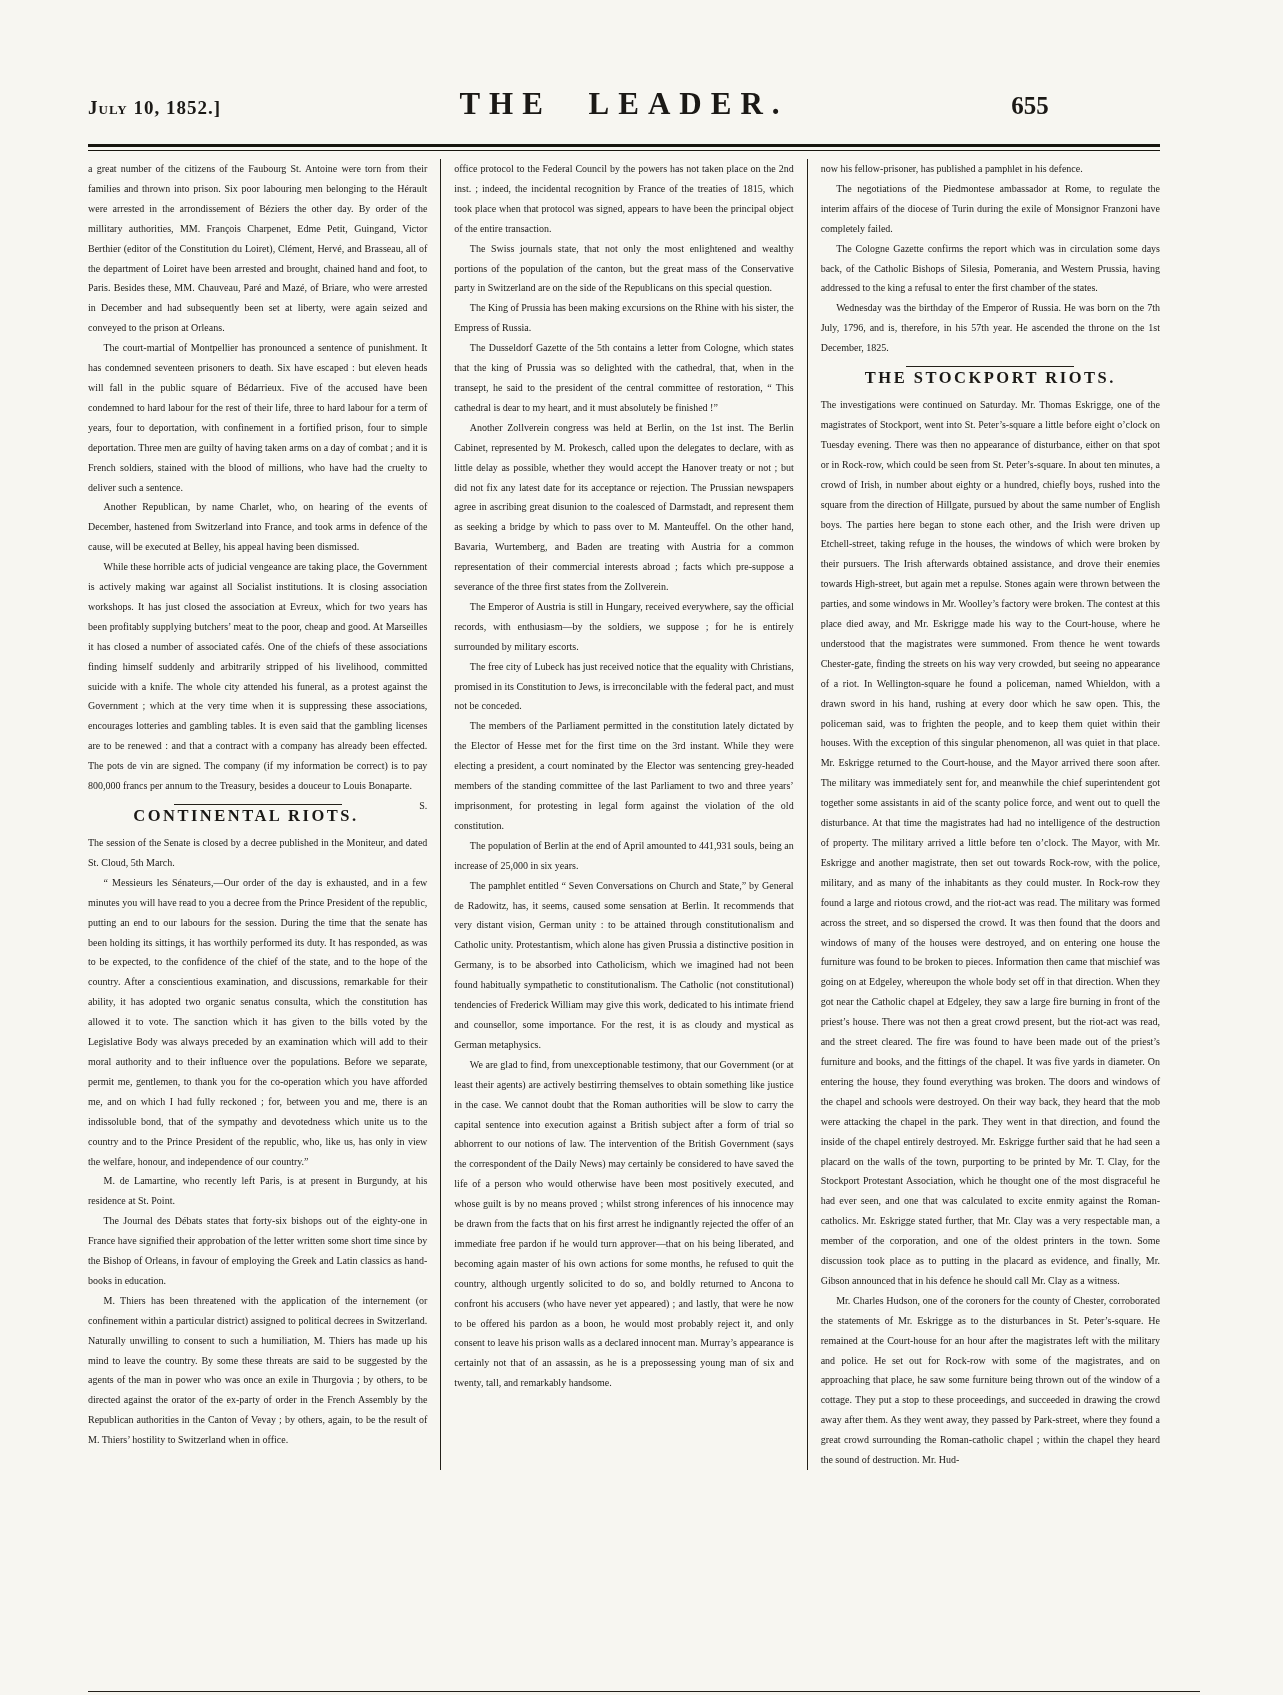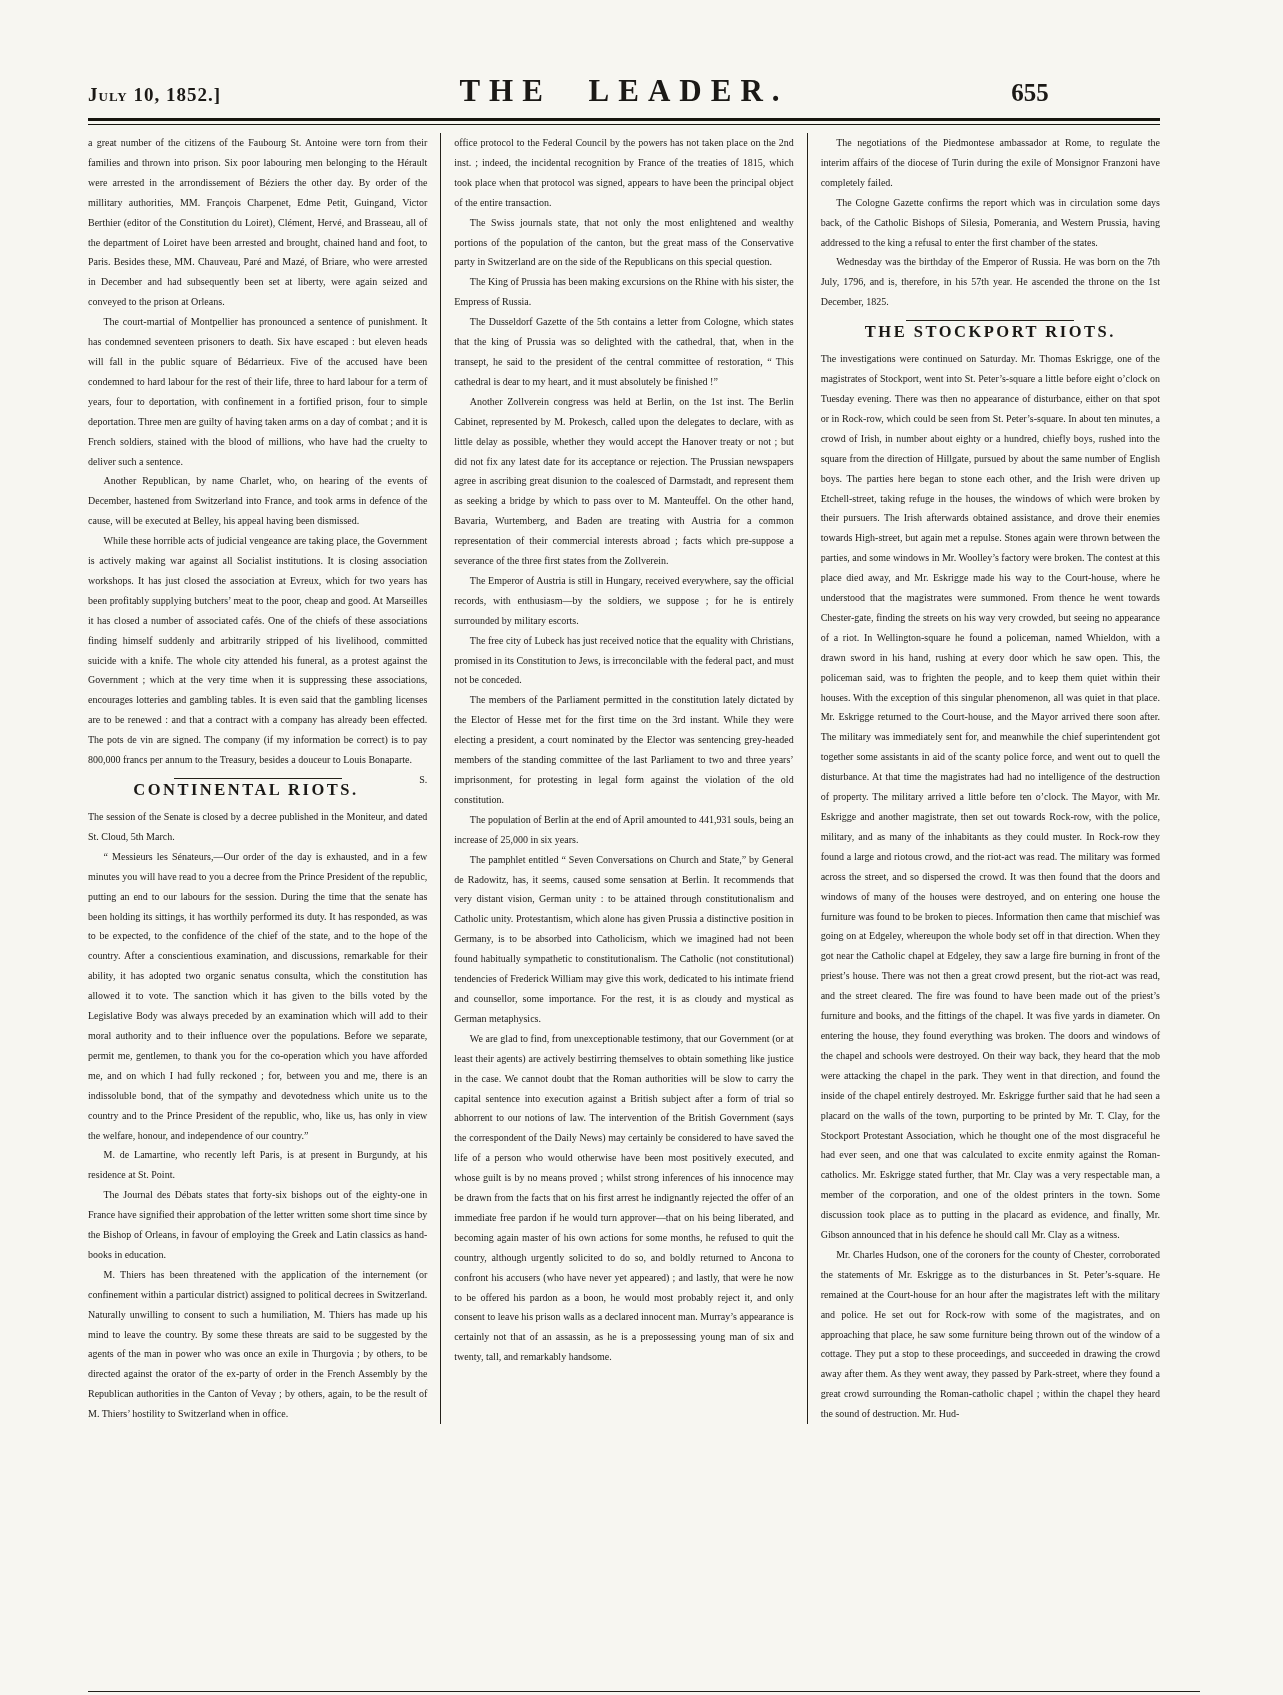--- a/index.html
+++ b/index.html
@@ -15,21 +15,21 @@
 
   .masthead {
     margin-top:70px;
     display:flex; align-items:baseline; justify-content:space-between;
   }
   .issue-date {
     font-variant:small-caps; font-weight:700; font-size:19px; letter-spacing:1px;
     white-space:nowrap; width:260px;
   }
   .paper-title {
-    margin:3px; font-size:31px; font-weight:700;
+    margin:16px; font-size:31px; font-weight:700;
     letter-spacing:9px; word-spacing:20px; white-space:nowrap;
     text-align:center; flex:1;
   }
   .page-number {
     font-size:25px; font-weight:700; text-align:center; width:260px;
   }
 
   .rule-double {
     margin-top:6px; height:3px;
     border-top:3.4px solid #17150f;
@@ -95,20 +95,21 @@
           <p class="para"><span>The Dusseldorf Gazette of the 5th contains a letter from Cologne, which states that the king of Prussia was so delighted with the cathedral, that, when in the transept, he said to the president of the central committee of restoration, “ This cathedral is dear to my heart, and it must absolutely be finished !”</span></p>
           <p class="para"><span>Another Zollverein congress was held at Berlin, on the 1st inst. The Berlin Cabinet, represented by M. Prokesch, called upon the delegates to declare, with as little delay as possible, whether they would accept the Hanover treaty or not ; but did not fix any latest date for its acceptance or rejection. The Prussian newspapers agree in ascribing great disunion to the coalesced of Darmstadt, and represent them as seeking a bridge by which to pass over to M. Manteuffel. On the other hand, Bavaria, Wurtemberg, and Baden are treating with Austria for a common representation of their commercial interests abroad ; facts which pre-suppose a severance of the three first states from the Zollverein.</span></p>
           <p class="para"><span>The Emperor of Austria is still in Hungary, received everywhere, say the official records, with enthusiasm—by the soldiers, we suppose ; for he is entirely surrounded by military escorts.</span></p>
           <p class="para"><span>The free city of Lubeck has just received notice that the equality with Christians, promised in its Constitution to Jews, is irreconcilable with the federal pact, and must not be conceded.</span></p>
           <p class="para"><span>The members of the Parliament permitted in the constitution lately dictated by the Elector of Hesse met for the first time on the 3rd instant. While they were electing a president, a court nominated by the Elector was sentencing grey-headed members of the standing committee of the last Parliament to two and three years’ imprisonment, for protesting in legal form against the violation of the old constitution.</span></p>
           <p class="para"><span>The population of Berlin at the end of April amounted to 441,931 souls, being an increase of 25,000 in six years.</span></p>
           <p class="para"><span>The pamphlet entitled “ Seven Conversations on Church and State,” by General de Radowitz, has, it seems, caused some sensation at Berlin. It recommends that very distant vision, German unity : to be attained through constitutionalism and Catholic unity. Protestantism, which alone has given Prussia a distinctive position in Germany, is to be absorbed into Catholicism, which we imagined had not been found habitually sympathetic to constitutionalism. The Catholic (not constitutional) tendencies of Frederick William may give this work, dedicated to his intimate friend and counsellor, some importance. For the rest, it is as cloudy and mystical as German metaphysics.</span></p>
           <p class="para"><span>We are glad to find, from unexceptionable testimony, that our Government (or at least their agents) are actively bestirring themselves to obtain something like justice in the case. We cannot doubt that the Roman authorities will be slow to carry the capital sentence into execution against a British subject after a form of trial so abhorrent to our notions of law. The intervention of the British Government (says the correspondent of the Daily News) may certainly be considered to have saved the life of a person who would otherwise have been most positively executed, and whose guilt is by no means proved ; whilst strong inferences of his innocence may be drawn from the facts that on his first arrest he indignantly rejected the offer of an immediate free pardon if he would turn approver—that on his being liberated, and becoming again master of his own actions for some months, he refused to quit the country, although urgently solicited to do so, and boldly returned to Ancona to confront his accusers (who have never yet appeared) ; and lastly, that were he now to be offered his pardon as a boon, he would most probably reject it, and only consent to leave his prison walls as a declared innocent man. Murray’s appearance is certainly not that of an assassin, as he is a prepossessing young man of six and twenty, tall, and remarkably handsome.</span></p>
         </div>
         <div class="col">
+          <p class="para no-indent"><span>now his fellow-prisoner, has published a pamphlet in his defence.</span></p>
           <p class="para"><span>The negotiations of the Piedmontese ambassador at Rome, to regulate the interim affairs of the diocese of Turin during the exile of Monsignor Franzoni have completely failed.</span></p>
           <p class="para"><span>The Cologne Gazette confirms the report which was in circulation some days back, of the Catholic Bishops of Silesia, Pomerania, and Western Prussia, having addressed to the king a refusal to enter the first chamber of the states.</span></p>
           <p class="para"><span>Wednesday was the birthday of the Emperor of Russia. He was born on the 7th July, 1796, and is, therefore, in his 57th year. He ascended the throne on the 1st December, 1825.</span></p>
           <div class="sep-rule"></div>
           <h2 class="section-heading"><span>THE STOCKPORT RIOTS.</span></h2>
           <p class="para no-indent"><span>The investigations were continued on Saturday. Mr. Thomas Eskrigge, one of the magistrates of Stockport, went into St. Peter’s-square a little before eight o’clock on Tuesday evening. There was then no appearance of disturbance, either on that spot or in Rock-row, which could be seen from St. Peter’s-square. In about ten minutes, a crowd of Irish, in number about eighty or a hundred, chiefly boys, rushed into the square from the direction of Hillgate, pursued by about the same number of English boys. The parties here began to stone each other, and the Irish were driven up Etchell-street, taking refuge in the houses, the windows of which were broken by their pursuers. The Irish afterwards obtained assistance, and drove their enemies towards High-street, but again met a repulse. Stones again were thrown between the parties, and some windows in Mr. Woolley’s factory were broken. The contest at this place died away, and Mr. Eskrigge made his way to the Court-house, where he understood that the magistrates were summoned. From thence he went towards Chester-gate, finding the streets on his way very crowded, but seeing no appearance of a riot. In Wellington-square he found a policeman, named Whieldon, with a drawn sword in his hand, rushing at every door which he saw open. This, the policeman said, was to frighten the people, and to keep them quiet within their houses. With the exception of this singular phenomenon, all was quiet in that place. Mr. Eskrigge returned to the Court-house, and the Mayor arrived there soon after. The military was immediately sent for, and meanwhile the chief superintendent got together some assistants in aid of the scanty police force, and went out to quell the disturbance. At that time the magistrates had had no intelligence of the destruction of property. The military arrived a little before ten o’clock. The Mayor, with Mr. Eskrigge and another magistrate, then set out towards Rock-row, with the police, military, and as many of the inhabitants as they could muster. In Rock-row they found a large and riotous crowd, and the riot-act was read. The military was formed across the street, and so dispersed the crowd. It was then found that the doors and windows of many of the houses were destroyed, and on entering one house the furniture was found to be broken to pieces. Information then came that mischief was going on at Edgeley, whereupon the whole body set off in that direction. When they got near the Catholic chapel at Edgeley, they saw a large fire burning in front of the priest’s house. There was not then a great crowd present, but the riot-act was read, and the street cleared. The fire was found to have been made out of the priest’s furniture and books, and the fittings of the chapel. It was five yards in diameter. On entering the house, they found everything was broken. The doors and windows of the chapel and schools were destroyed. On their way back, they heard that the mob were attacking the chapel in the park. They went in that direction, and found the inside of the chapel entirely destroyed. Mr. Eskrigge further said that he had seen a placard on the walls of the town, purporting to be printed by Mr. T. Clay, for the Stockport Protestant Association, which he thought one of the most disgraceful he had ever seen, and one that was calculated to excite enmity against the Roman-catholics. Mr. Eskrigge stated further, that Mr. Clay was a very respectable man, a member of the corporation, and one of the oldest printers in the town. Some discussion took place as to putting in the placard as evidence, and finally, Mr. Gibson announced that in his defence he should call Mr. Clay as a witness.</span></p>
           <p class="para"><span>Mr. Charles Hudson, one of the coroners for the county of Chester, corroborated the statements of Mr. Eskrigge as to the disturbances in St. Peter’s-square. He remained at the Court-house for an hour after the magistrates left with the military and police. He set out for Rock-row with some of the magistrates, and on approaching that place, he saw some furniture being thrown out of the window of a cottage. They put a stop to these proceedings, and succeeded in drawing the crowd away after them. As they went away, they passed by Park-street, where they found a great crowd surrounding the Roman-catholic chapel ; within the chapel they heard the sound of destruction. Mr. Hud-</span></p>
         </div>
       </main>
   </div>

